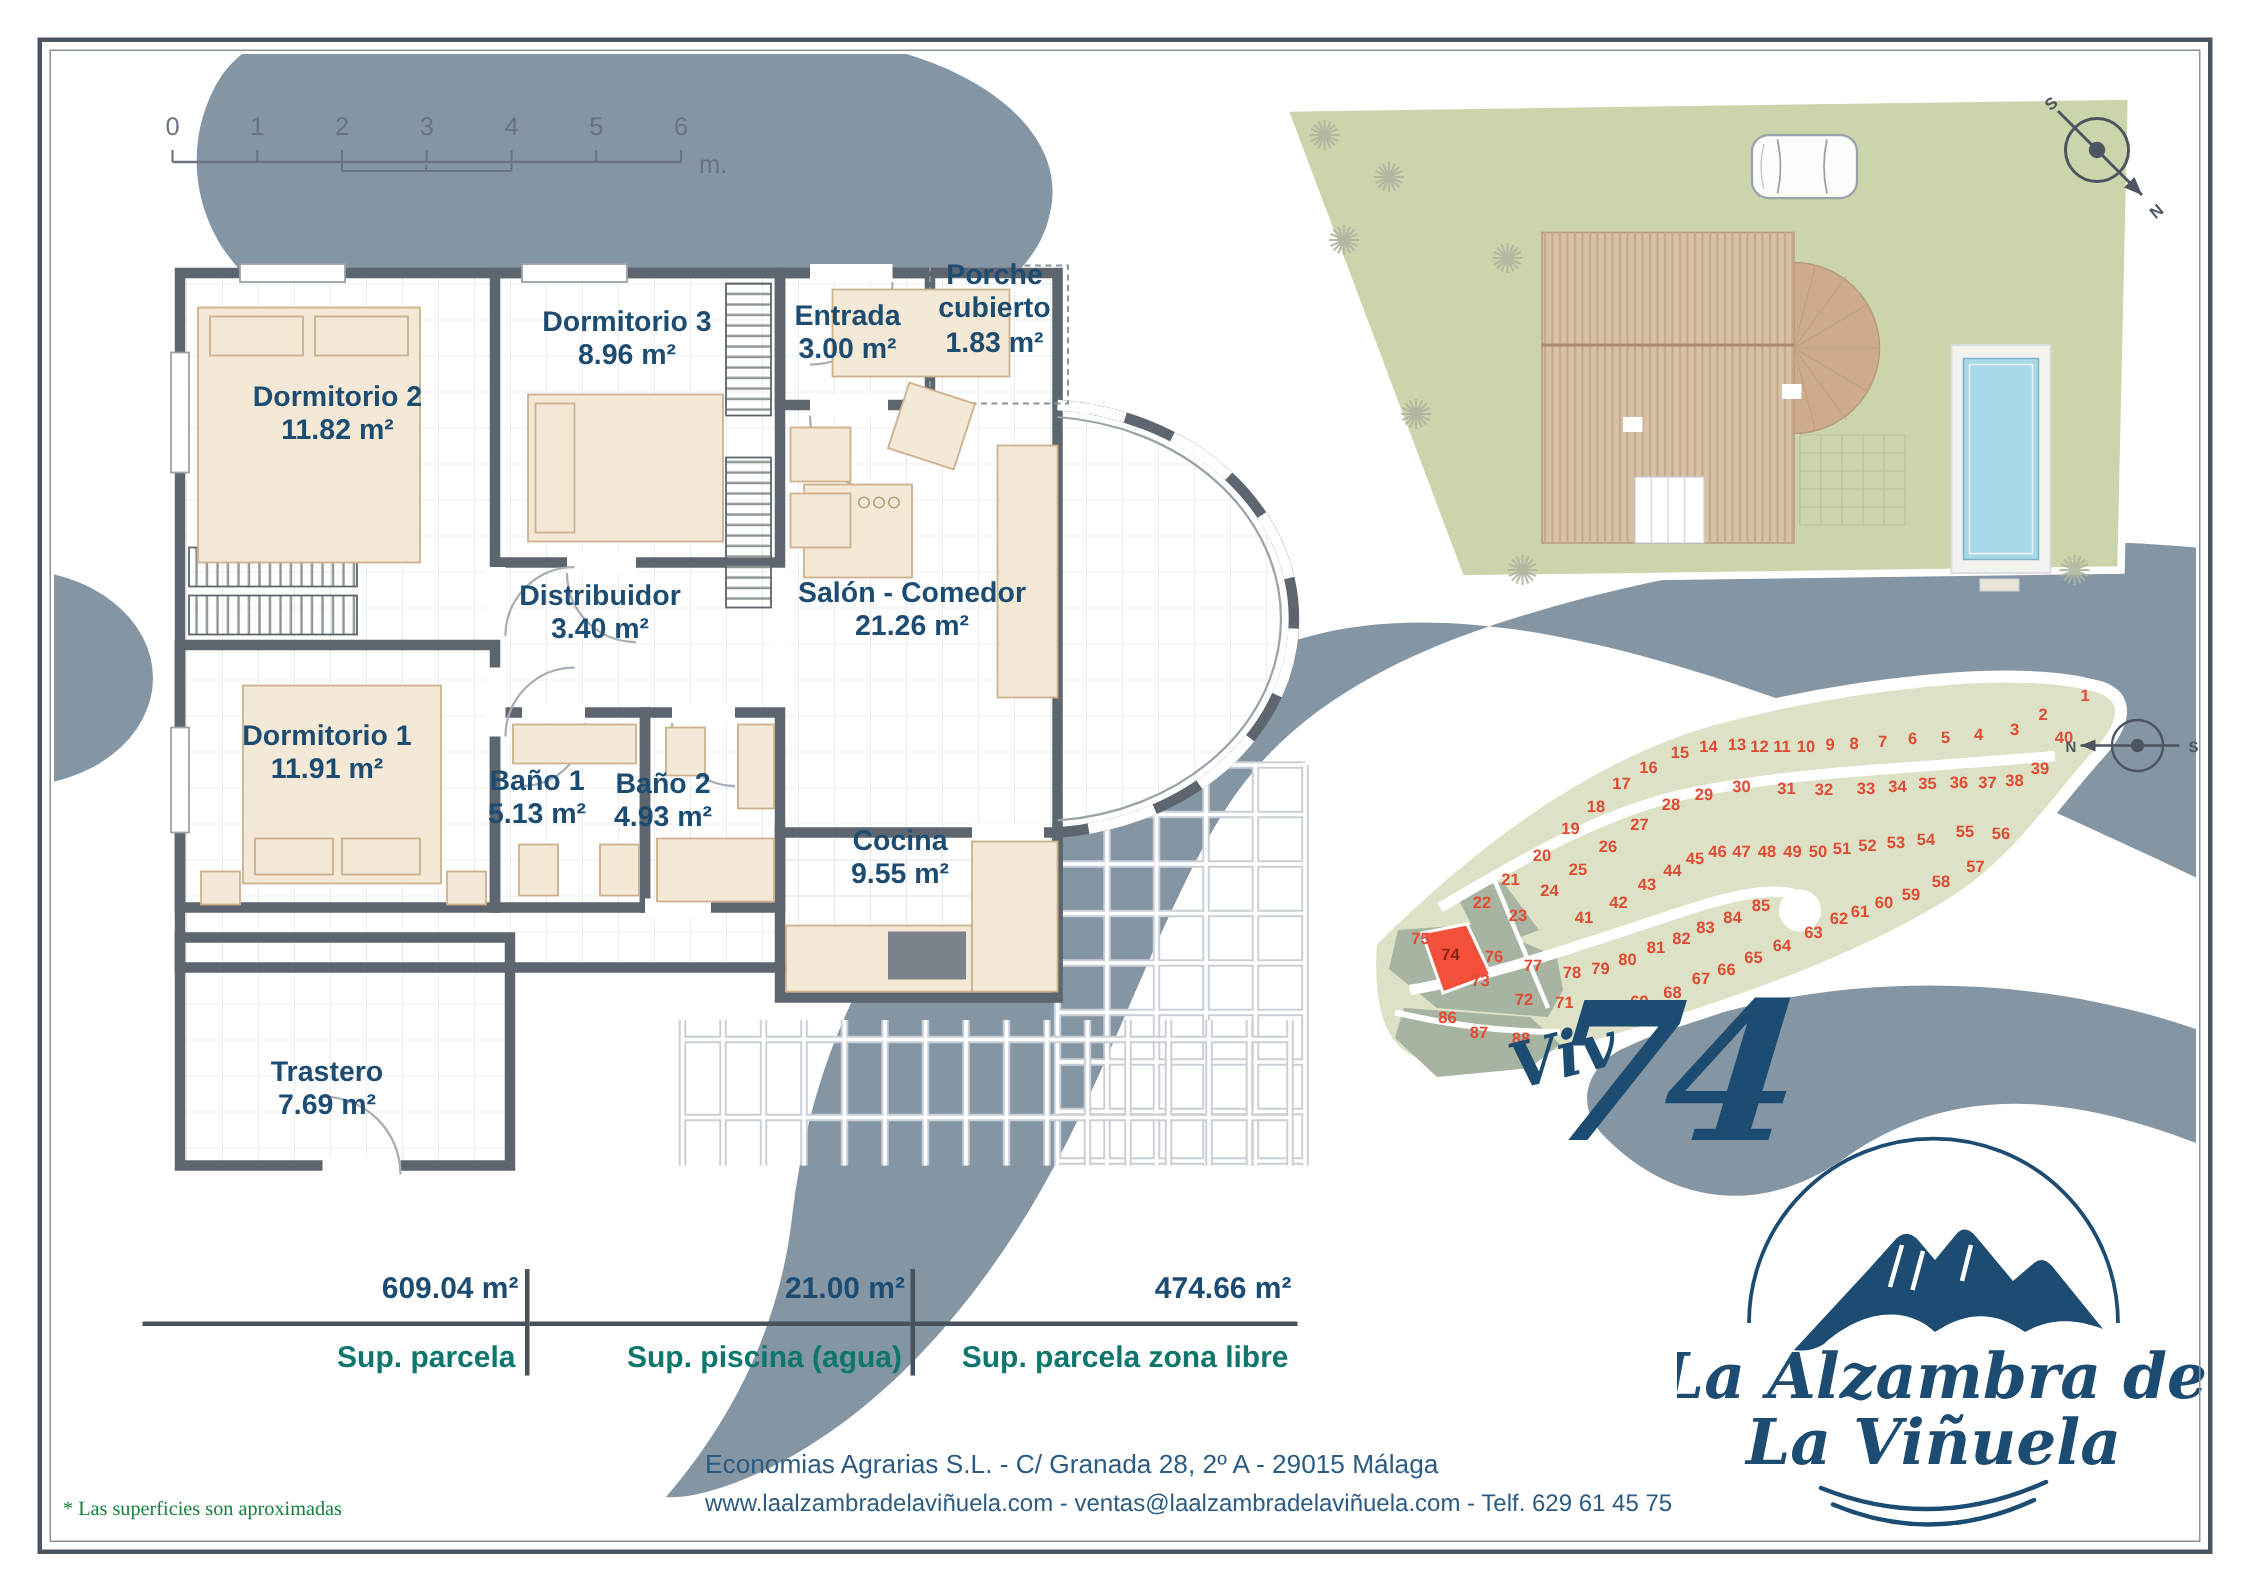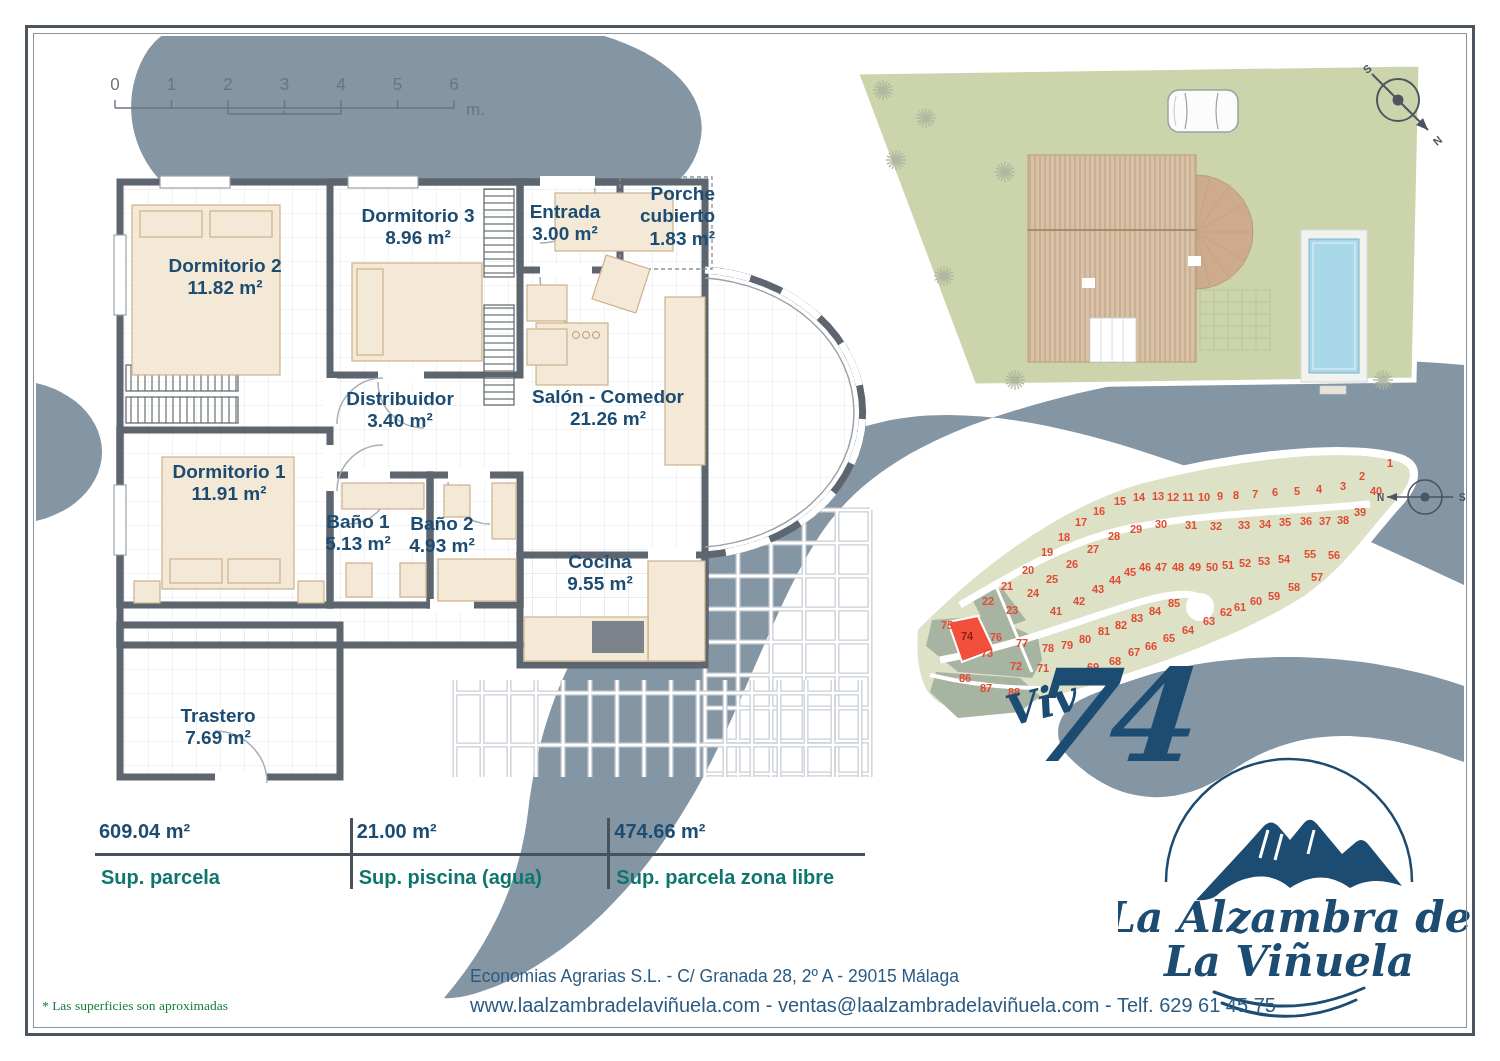--- a/index.html
+++ b/index.html
@@ -13,30 +13,30 @@
   #room-labels{position:absolute;left:100px;top:165px;width:780px;height:630px;z-index:8;}
   .room-label{position:absolute;transform:translate(-50%,-50%);text-align:center;font-weight:bold;
               font-size:19px;line-height:1.18;color:#1d4c72;white-space:nowrap;}
   .room-label.wrap{white-space:normal;width:104px;}
   
   #plot-numbers text{font-size:11px;font-weight:bold;fill:#e14b33;text-anchor:middle;
                      font-family:"Liberation Sans",sans-serif;}
   #plot-numbers text.hl{fill:#8c2115;}
   
   #summary{position:absolute;left:95px;top:818px;width:770px;display:flex;z-index:10;}
-  .sumcol{flex:1;text-align:left;border-right:3px solid #47525c;}
+  .sumcol{flex:1;text-align:right;border-right:3px solid #47525c;margin-top:28px;}
   .sumcol:last-child{border-right:none;}
   .sumcol .val{display:block;padding:2px 4px 10px;border-bottom:3px solid #47525c;
                font-size:20px;font-weight:bold;color:#1d4c72;}
   .sumcol .lab{display:block;padding:9px 6px 0;font-size:20px;font-weight:bold;color:#0f766e;line-height:1.2;}
   
   #footer{position:absolute;left:470px;top:966px;width:830px;z-index:10;
           color:#2b5b82;}
   #footer .f1{font-size:17.5px;margin-bottom:7px;}
-  #footer .f2{font-size:20px;}
+  #footer .f2{font-size:16px;}
   
   #footnotes{position:absolute;left:42px;top:997px;z-index:10;font-family:"Liberation Serif",serif;
              font-size:13.5px;color:#15803d;line-height:1.35;}
   #footnotes p{margin:0;}
   
   #unit-title{position:absolute;left:992px;top:655px;width:220px;height:200px;z-index:9;}
   #unit-title .viv{position:absolute;left:14px;top:24px;font-family:"DejaVu Serif",serif;
       font-style:italic;font-weight:bold;font-size:42px;color:#1d4c72;transform:rotate(-14deg);}
   #unit-title .num{position:absolute;left:40px;top:-14px;font-family:"DejaVu Serif",serif;
       font-style:italic;font-weight:bold;font-size:128px;letter-spacing:-10px;color:#1d4c72;
@@ -232,33 +232,33 @@
         <div>11.82 m²</div>
       </div>
       <div class="room-label" style="left: 318px; top: 62px;">
         <div>Dormitorio 3</div>
         <div>8.96 m²</div>
       </div>
       <div class="room-label" style="left: 465px; top: 58px;">
         <div>Entrada</div>
         <div>3.00 m²</div>
       </div>
-      <div class="room-label wrap" style="left: 563px; top: 52px; text-align: right;">
+      <div class="room-label wrap" style="left: 563px; top: 42px;">
         <div>Porche cubierto</div>
         <div>1.83 m²</div>
       </div>
       <div class="room-label" style="left: 300px; top: 245px;">
         <div>Distribuidor</div>
         <div>3.40 m²</div>
       </div>
       <div class="room-label" style="left: 508px; top: 243px;">
         <div>Salón - Comedor</div>
         <div>21.26 m²</div>
       </div>
-      <div class="room-label" style="left: 118px; top: 318px; margin-left: 11px;">
+      <div class="room-label" style="left: 118px; top: 338px;">
         <div>Dormitorio 1</div>
         <div>11.91 m²</div>
       </div>
       <div class="room-label" style="left: 258px; top: 368px;">
         <div>Baño 1</div>
         <div>5.13 m²</div>
       </div>
       <div class="room-label" style="left: 342px; top: 370px;">
         <div>Baño 2</div>
         <div>4.93 m²</div>

